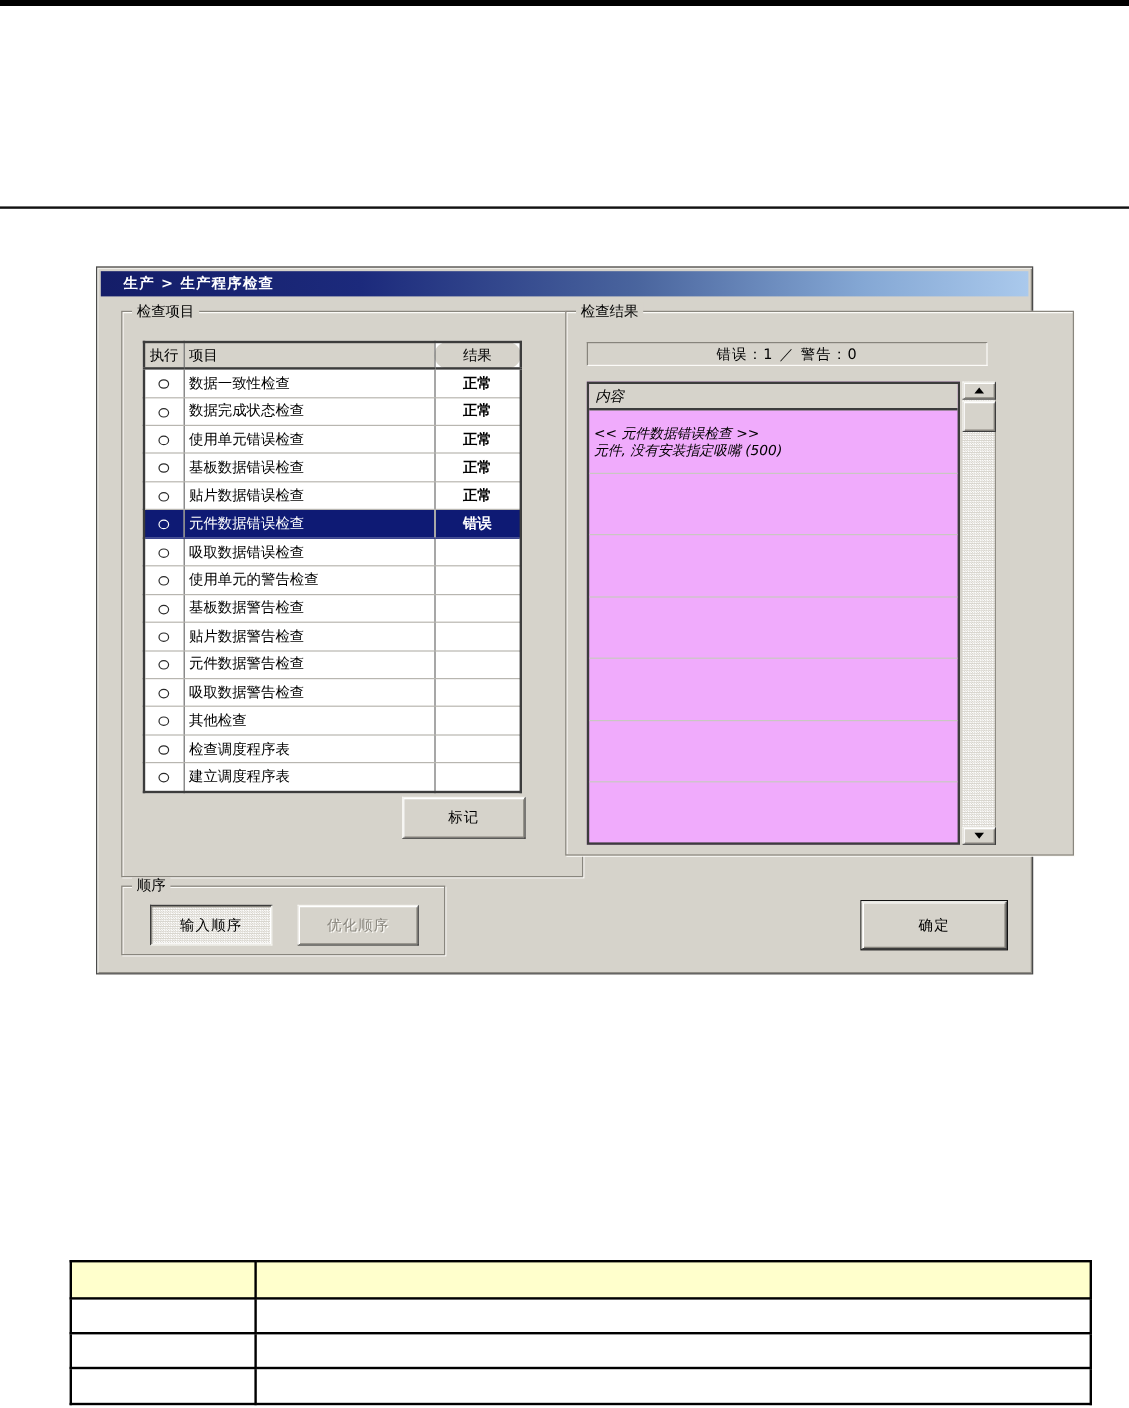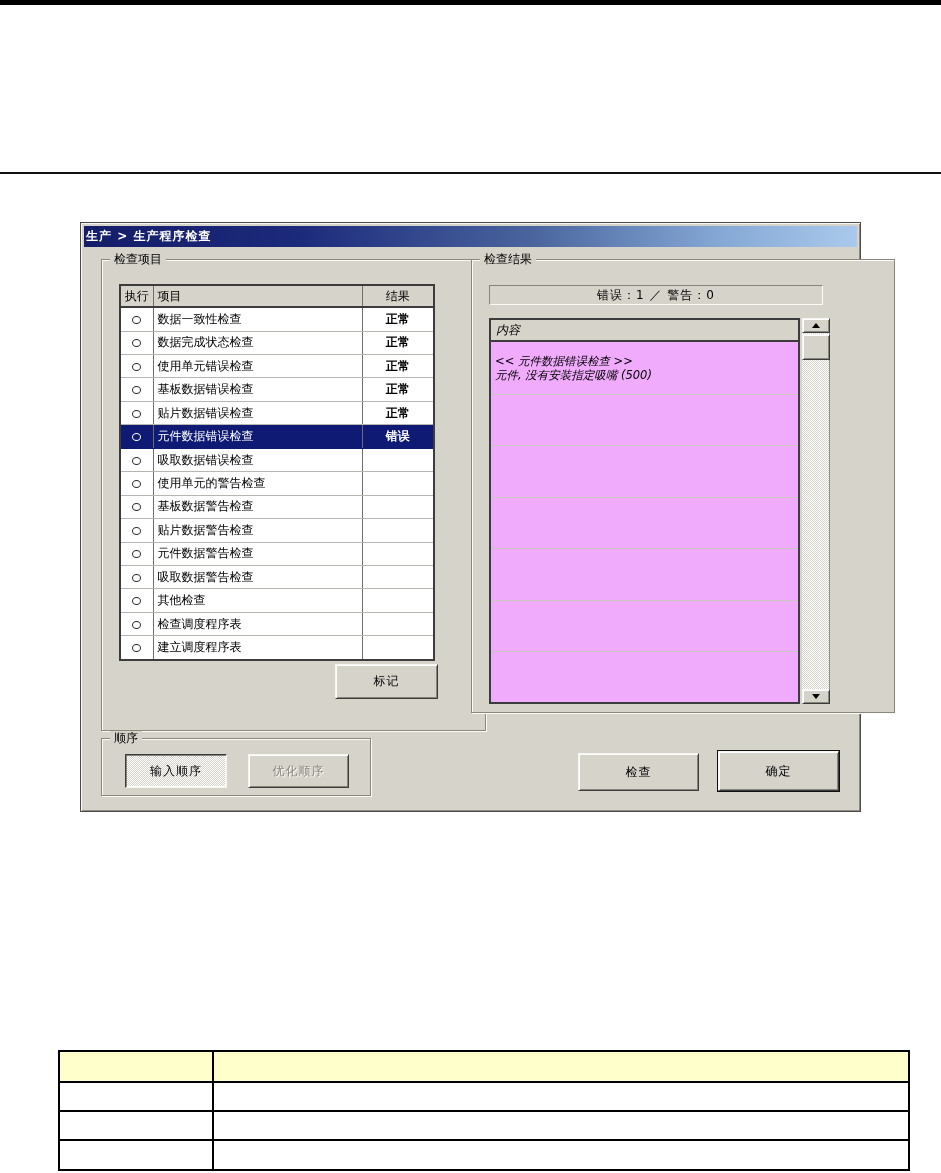--- a/index.html
+++ b/index.html
@@ -13,21 +13,21 @@
   
   .dialog {
     position:absolute; left:80px; top:222px; width:781px; height:590px;
     background:#d6d3cb; border:1px solid #4a4a4a;
     box-shadow: inset 1px 1px 0 #f8f7f3, inset -1px -1px 0 #8f8c84;
     font-size:12px; color:#000;
   }
   .titlebar {
     position:absolute; left:3px; top:3px; width:calc(100% - 6px); height:21px;
     background:linear-gradient(90deg,#141d68 0%,#1c2a7c 28%,#4a659e 58%,#84a7d4 82%,#aac9ec 100%);
-    color:#fff; font-weight:bold; display:flex; align-items:center; padding-left:2px;
+    color:#fff; font-weight:bold; display:flex; align-items:center; padding-left:19px;
     letter-spacing:1px;
   }
   .groupbox {
     position:absolute; border:1px solid #89867e; background:#d6d3cb;
     box-shadow: inset 1px 1px 0 #fcfbf8, 1px 1px 0 #fcfbf8;
   }
   .groupbox > .glabel {
     position:absolute; top:-8px; left:8px; background:#d6d3cb; padding:0 4px;
     font-size:12px; line-height:14px;
   }
@@ -40,21 +40,21 @@
     position:absolute; left:17px; top:24px; width:314px; height:377px;
     border-collapse:collapse; table-layout:fixed; background:#fff;
     border:2px solid #3c3c3c; font-size:12px;
   }
   .check-table th {
     height:22px; background:#d6d3cb; font-weight:normal;
     border-bottom:2px solid #3c3c3c; border-right:1px solid #6e6e6e;
     text-align:left; padding:0 4px;
   }
   .check-table th.c-exec { text-align:center; padding:0; }
-  .check-table th.c-res  { text-align:center; }
+  .check-table th.c-res  { text-align:center;border-radius:11px; }
   .check-table td {
     border-right:1px solid #6e6e6e; border-bottom:1px solid #b8b6b0;
     padding:0 4px; overflow:hidden; white-space:nowrap;
   }
   .check-table th:last-child, .check-table td:last-child { border-right:none; }
   .check-table td.c-exec { text-align:center; padding:0; }
   .check-table td.c-res  { text-align:center;font-weight:bold; }
   .col-exec { width:33px; } .col-item { width:209px; } .col-res { width:72px; }
   .radio {
     display:inline-block; width:9px; height:8px; border:1px solid #2a2a2a;
@@ -271,21 +271,20 @@
           </div>
       </div>
     </div>
 
     <div class="groupbox grp-order">
       <span class="glabel">顺序</span>
       <div class="btn btn-input">输入顺序</div>
       <div class="btn btn-opt">优化顺序</div>
     </div>
 
-    <div class="btn btn-check">检查</div>
     <div class="btn btn-ok">确定</div>
   </div>
 
   <table class="doc-table">
     <colgroup>
         <col class="doc-col1">
         <col>
       </colgroup>
     <tbody>
         <tr class="dhead">

